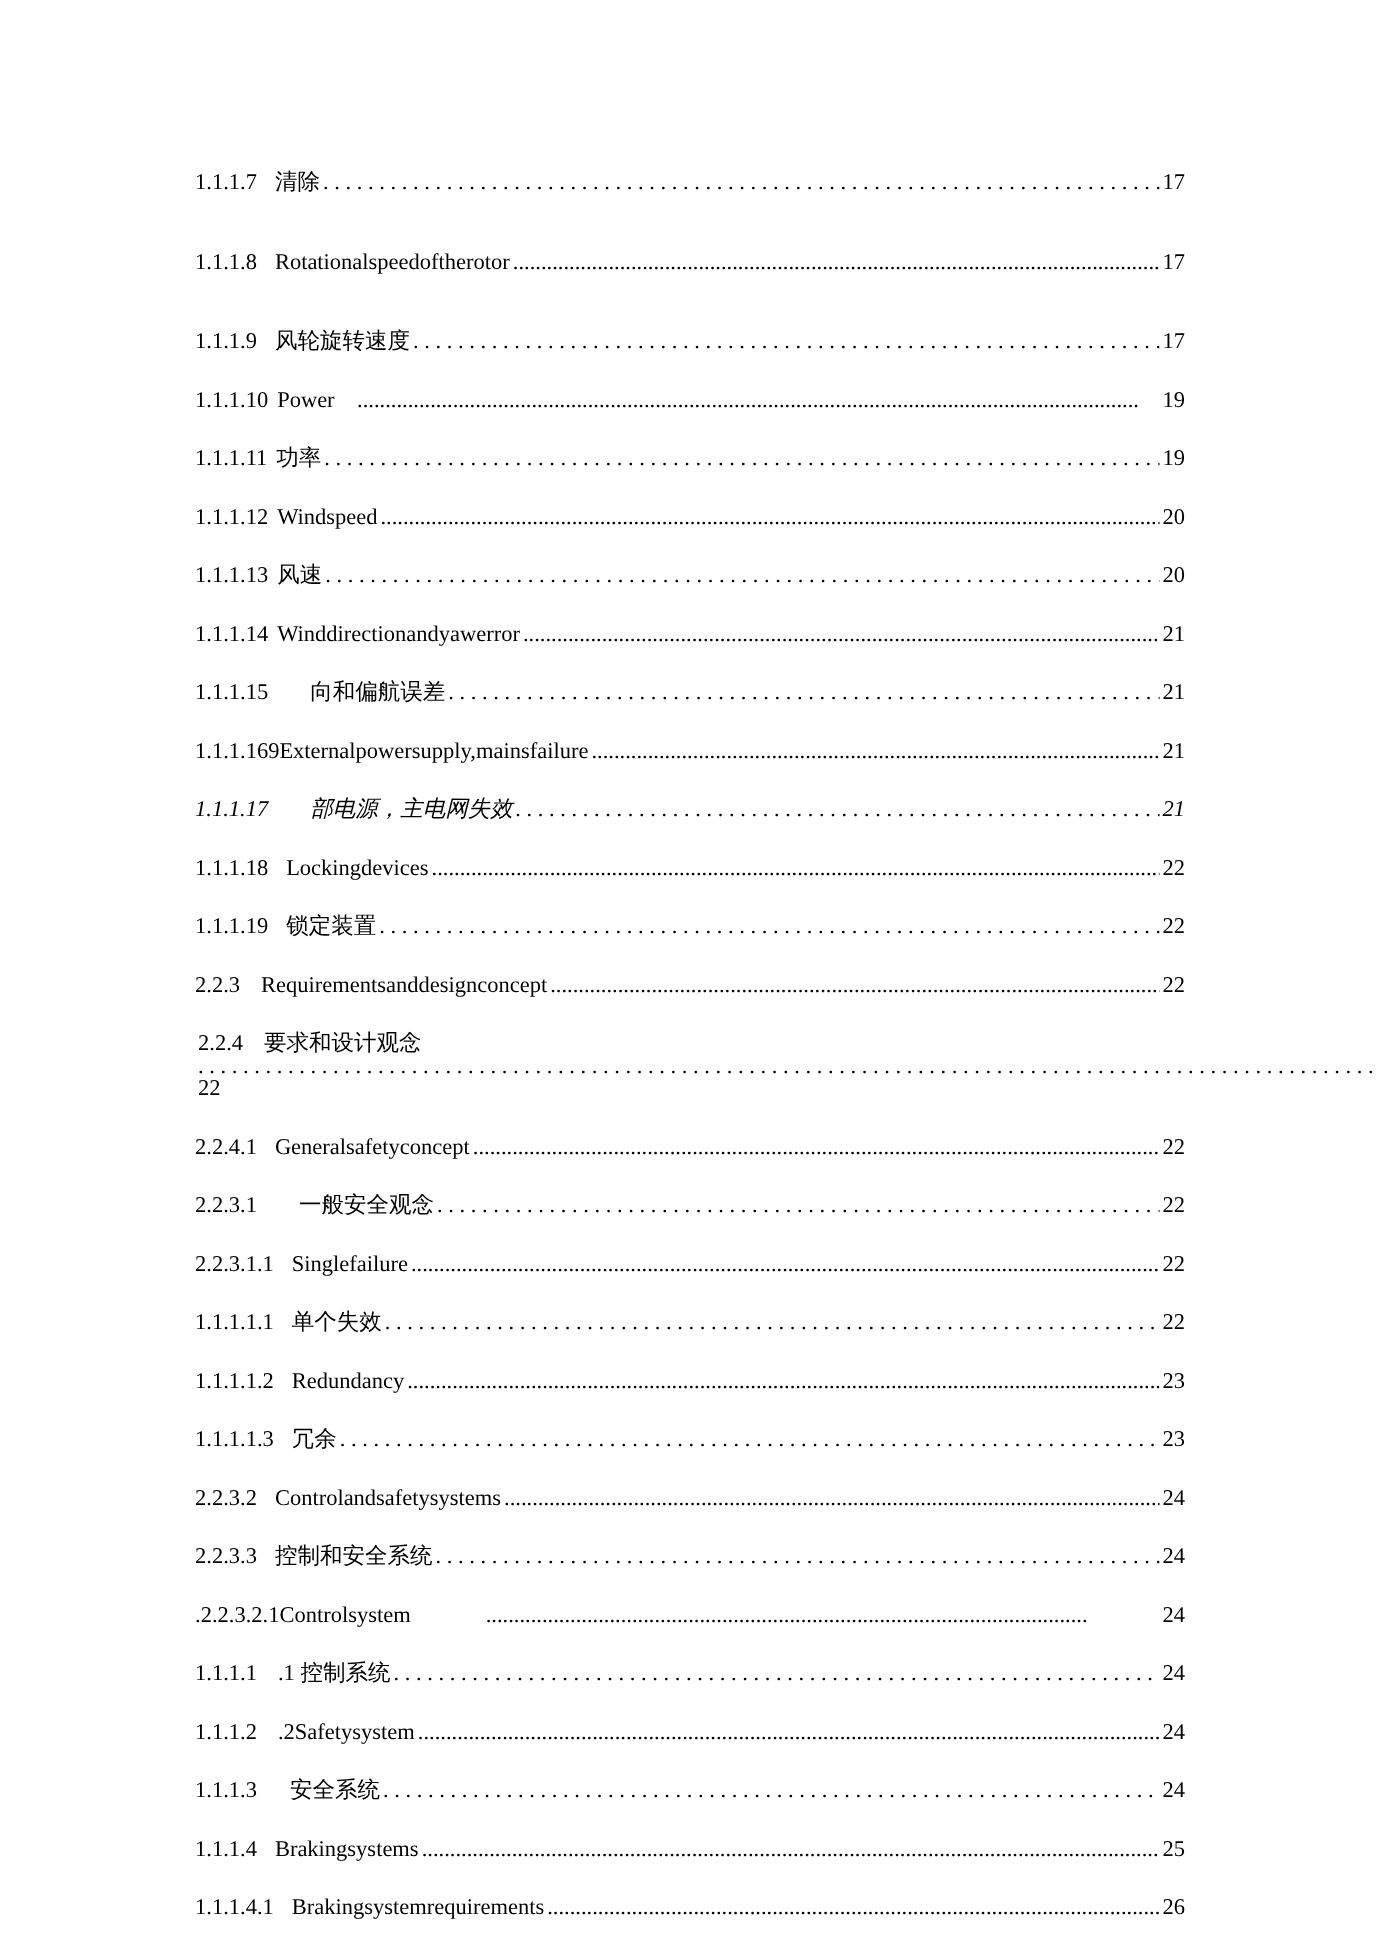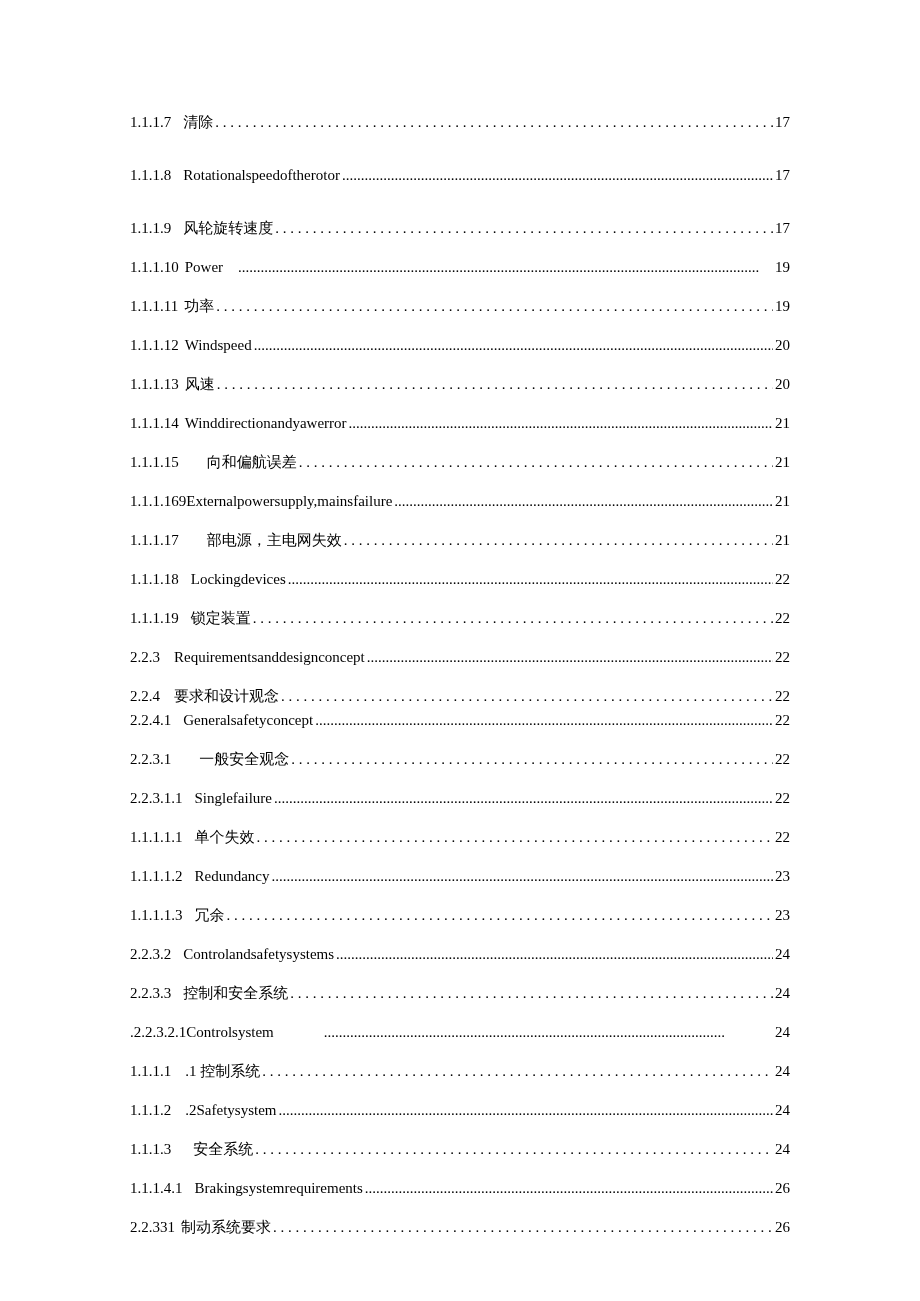--- a/index.html
+++ b/index.html
@@ -97,41 +97,41 @@
       <div class="toc-row" style="margin-bottom: 24px;">
         <span class="toc-label"><span>1.1.1.15</span><span style="margin-left: 28px;">向和偏航误差</span></span>
         <span class="toc-leader"></span>
         <span class="toc-page">21</span>
       </div>
       <div class="toc-row" style="margin-bottom: 24px;">
         <span class="toc-label"><span>1.1.1.169</span><span style="margin-left: 0px; text-align: right;">Externalpowersupply,mainsfailure</span></span>
         <span class="toc-leader dense"></span>
         <span class="toc-page">21</span>
       </div>
-      <div class="toc-row" style="margin-bottom: 24px;">
+      <div class="toc-row" style="margin-bottom: 24px; font-style: italic;">
         <span class="toc-label"><span>1.1.1.17</span><span style="margin-left: 28px;">部电源，主电网失效</span></span>
         <span class="toc-leader"></span>
         <span class="toc-page">21</span>
       </div>
       <div class="toc-row" style="margin-bottom: 24px;">
         <span class="toc-label"><span>1.1.1.18</span><span style="margin-left: 12px;">Lockingdevices</span></span>
         <span class="toc-leader dense"></span>
         <span class="toc-page">22</span>
       </div>
       <div class="toc-row" style="margin-bottom: 24px;">
         <span class="toc-label"><span>1.1.1.19</span><span style="margin-left: 12px;">锁定装置</span></span>
         <span class="toc-leader"></span>
         <span class="toc-page">22</span>
       </div>
       <div class="toc-row" style="margin-bottom: 24px;">
         <span class="toc-label"><span>2.2.3</span><span style="margin-left: 14px;">Requirementsanddesignconcept</span></span>
         <span class="toc-leader dense"></span>
         <span class="toc-page">22</span>
       </div>
-      <div class="toc-row" style="margin-bottom: 9px;">
+      <div class="toc-row" style="margin-bottom: 24px; flex-direction: column;">
         <span class="toc-label"><span>2.2.4</span><span style="margin-left: 14px;">要求和设计观念</span></span>
         <span class="toc-leader"></span>
         <span class="toc-page">22</span>
       </div>
       <div class="toc-row" style="margin-bottom: 24px; text-align: right;">
         <span class="toc-label"><span>2.2.4.1</span><span style="margin-left: 12px;">Generalsafetyconcept</span></span>
         <span class="toc-leader dense"></span>
         <span class="toc-page">22</span>
       </div>
       <div class="toc-row" style="margin-bottom: 24px;">
@@ -181,20 +181,25 @@
       </div>
       <div class="toc-row" style="margin-bottom: 24px;">
         <span class="toc-label"><span>1.1.1.2</span><span style="margin-left: 14px;">.2Safetysystem</span></span>
         <span class="toc-leader dense"></span>
         <span class="toc-page">24</span>
       </div>
       <div class="toc-row" style="margin-bottom: 24px;">
         <span class="toc-label"><span>1.1.1.3</span><span style="margin-left: 22px;">安全系统</span></span>
         <span class="toc-leader"></span>
         <span class="toc-page">24</span>
+      </div>
+      <div class="toc-row" style="margin-bottom: 24px;">
+        <span class="toc-label"><span>1.1.1.4</span><span style="margin-left: 12px;">Brakingsystems</span></span>
+        <span class="toc-leader dense"></span>
+        <span class="toc-page">25</span>
       </div>
       <div class="toc-row" style="margin-bottom: 24px;">
         <span class="toc-label"><span>1.1.1.4.1</span><span style="margin-left: 12px;">Brakingsystemrequirements</span></span>
         <span class="toc-leader dense"></span>
         <span class="toc-page">26</span>
       </div>
       <div class="toc-row" style="margin-bottom: 24px;">
         <span class="toc-label"><span>2.2.331</span><span style="margin-left: 6px;">制动系统要求</span></span>
         <span class="toc-leader"></span>
         <span class="toc-page">26</span>

